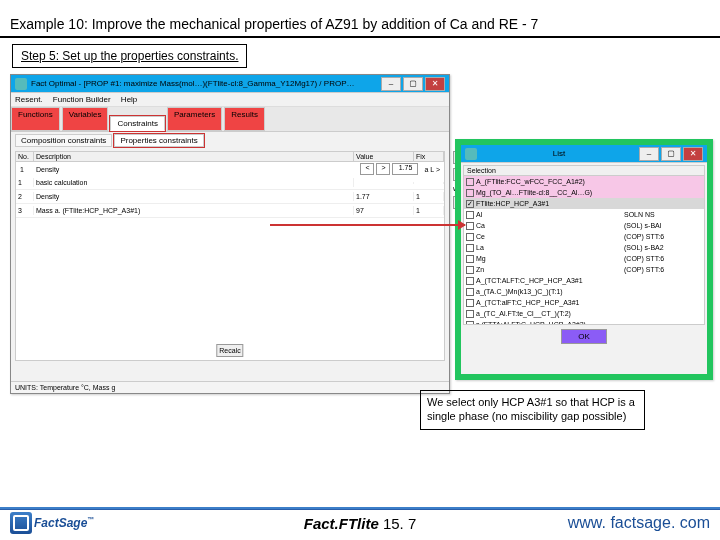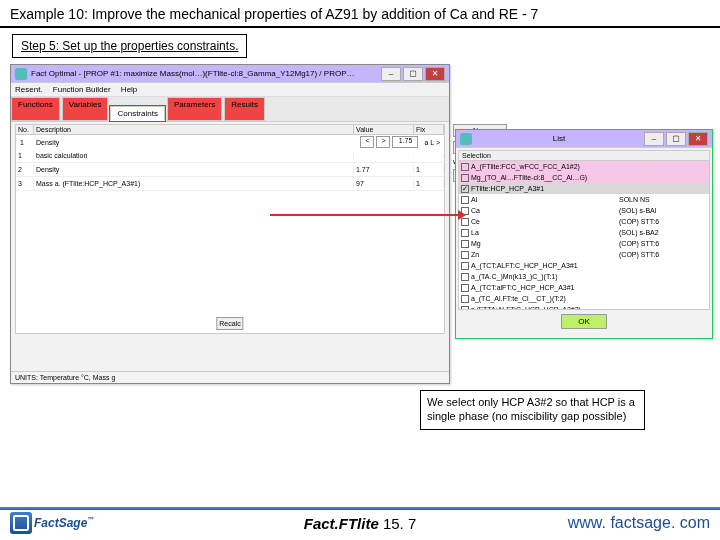--- a/index.html
+++ b/index.html
@@ -1,23 +1,23 @@
 <!DOCTYPE html>
 <html><head>
 <meta charset="utf-8">
 <style>
   * { box-sizing: border-box; margin: 0; padding: 0; }
   body { width: 720px; height: 540px; font-family: Arial, sans-serif; font-size: 10px; color: #000; background: #fff; position: relative; overflow: hidden; }
-  .title-bar { border-bottom: 2px solid #000; padding: 6px 10px 4px; font-size: 14px; }
+  .title-bar { border-bottom: 2px solid #000; padding: 16px 10px 4px; font-size: 14px; }
   .step-box { border: 1px solid #000; display: inline-block; margin: 6px 12px; padding: 4px 8px; font-size: 12px; text-decoration: underline; }
   .underline { text-decoration: underline; }
   .main-area { position: relative; height: 340px; }
   .app-window { position: absolute; left: 10px; top: 0; width: 440px; height: 320px; border: 1px solid #888; background: #f2f2f2; box-shadow: 1px 1px 2px rgba(0,0,0,0.2); }
-  .list-window { position: absolute; left: 455px; top: 65px; width: 258px; height: 210px; border: 1px solid #22c55e; background: #f2f2f2; box-shadow: 1px 1px 2px rgba(0,0,0,0.2); }
-  .win-title { background: #c4b5fd; border-bottom: 1px solid #ccc; height: 18px; display: flex; align-items: center; padding: 0 4px; font-size: 8px; }
+  .list-window { position: absolute; left: 455px; top: 65px; width: 258px; height: 241px; border: 6px solid #22c55e; background: #f2f2f2; box-shadow: 1px 1px 2px rgba(0,0,0,0.2); }
+  .win-title { background: #0ea5e9; border-bottom: 1px solid #ccc; height: 18px; display: flex; align-items: center; padding: 0 4px; font-size: 8px; }
   .win-title .icon { width: 12px; height: 12px; background: #5bb; border-radius: 2px; margin-right: 4px; }
   .win-title .spacer { flex: 1; }
   .win-btn { width: 20px; height: 14px; border: 1px solid #aaa; background: #eee; margin-left: 2px; font-size: 8px; text-align: center; line-height: 12px; }
   .win-btn.close { background: #c34040; color: #fff; }
   .menubar { background: #f2f2f2; padding: 2px 4px; font-size: 8px; border-bottom: 1px solid #ddd; }
   .menubar span { margin-right: 8px; }
   .tabs { display: flex; background: #e8e8e8; border-bottom: 1px solid #ccc; font-size: 8px; }
   .tab { padding: 2px 6px; border: 1px solid #ccc; background: #ef4444; margin-right: 2px; }
   .tab.active { background: #fff; border-bottom: 1px solid #fff; outline: 1.5px solid #c33; margin-top: 9px; }
   .subtabs { display: flex; padding: 2px 4px; font-size: 8px; }
@@ -38,21 +38,21 @@
   .arrow::after { content: ""; position: absolute; right: -6px; top: -4px; border: 5px solid transparent; border-left: 8px solid #c33; }
   .list-body { background: #fff; margin: 2px; border: 1px solid #ccc; height: 160px; overflow: hidden; font-size: 7px; }
   .list-hdr { background: #f0f0f0; border-bottom: 1px solid #ccc; padding: 1px 3px; }
   .li { display: flex; align-items: center; padding: 0 2px; height: 11px; }
   .li.pink { background: #f7c7e7; }
   .li.sel { background: #d8d8d8; }
   .cb { width: 8px; height: 8px; border: 1px solid #666; margin-right: 2px; font-size: 7px; line-height: 6px; text-align: center; }
   .li .col2 { position: absolute; left: 160px; font-size: 7px; }
   .list-inner { position: relative; }
   .ok-row { text-align: center; padding: 3px; }
-  .okbtn { border: 1px solid #999; background: #bef264; padding: 2px 16px; font-size: 8px; }
+  .okbtn { border: 1px solid #999; background: #8b5cf6; padding: 2px 16px; font-size: 8px; }
   .note-box { position: absolute; left: 420px; top: 390px; width: 225px; border: 1px solid #000; padding: 5px 6px; font-size: 11px; line-height: 1.25; }
   .footer { position: absolute; bottom: 4px; left: 0; right: 0; display: flex; align-items: center; padding: 2px 10px; border-top: 1px solid #2a5eaa; }
   .footer::before { content: ""; position: absolute; top: -3px; left: 0; right: 0; height: 2px; background: #3c7fc9; }
   .logo { display: flex; align-items: center; gap: 2px; }
   .logo-s { width: 22px; height: 22px; border-radius: 3px; background: linear-gradient(#3c7fc9,#1a4e96); position: relative; }
   .logo-s::after { content: ""; position: absolute; inset: 3px; border: 2px solid #fff; border-radius: 2px; }
   .logo-t { font-size: 12px; font-style: italic; color: #1a4e96; font-weight: bold; }
   .logo-t sup { font-size: 7px; }
   .foot-center { position: absolute; left: 50%; transform: translateX(-50%); font-size: 15px; }
   .foot-center b { font-style: italic; }
@@ -85,20 +85,24 @@
       <span>Function Builder</span>
       <span>Help</span>
     </div>
     <div class="tabs">
       <div class="tab">Functions</div>
       <div class="tab">Variables</div>
       <div class="tab active">Constraints</div>
       <div class="tab">Parameters</div>
       <div class="tab">Results</div>
     </div>
+    <div class="subtabs">
+      <div class="subtab">Composition constraints</div>
+      <div class="subtab active">Properties constraints</div>
+    </div>
     <div style="position:relative;">
       <div class="grid-area">
         <div class="grid-header">
           <div class="gh gh1">No.</div>
           <div class="gh gh2">Description</div>
           <div class="gh gh3">Value</div>
           <div class="gh gh4">Fix</div>
         </div>
         <div class="relrow">
           <span style="width:14px">1</span>
@@ -215,21 +219,21 @@
           </div>
         </div>
     </div>
     <div class="ok-row">
       <span class="okbtn">OK</span>
     </div>
   </div>
 
 </div>
 
-<div class="note-box">We select only HCP A3#2 so that HCP is a single phase (no miscibility gap possible)</div>
+<div class="note-box">We select only HCP A3#1 so that HCP is a single phase (no miscibility gap possible)</div>
 
 <div class="footer">
   <div class="logo">
     <div class="logo-s"></div>
     <span class="logo-t"><span>FactSage</span><sup>™</sup></span>
   </div>
   <div class="foot-center">
     <b>Fact.FTlite</b><span>  15. 7</span>
   </div>
   <div class="foot-right">www. factsage. com</div>

